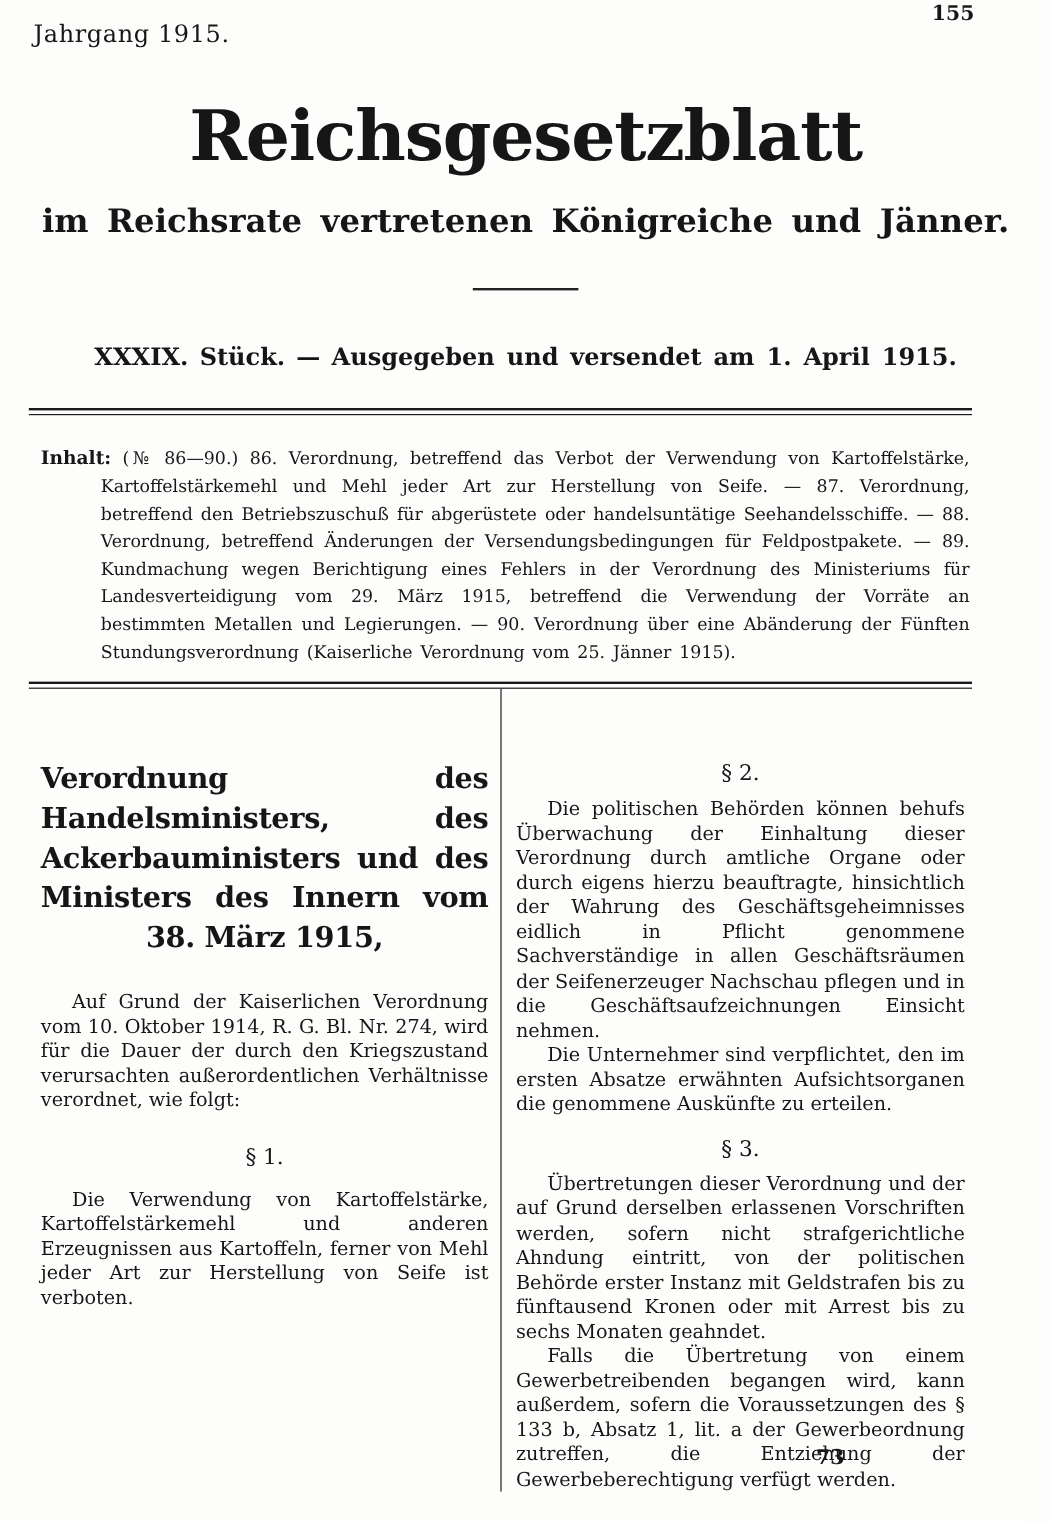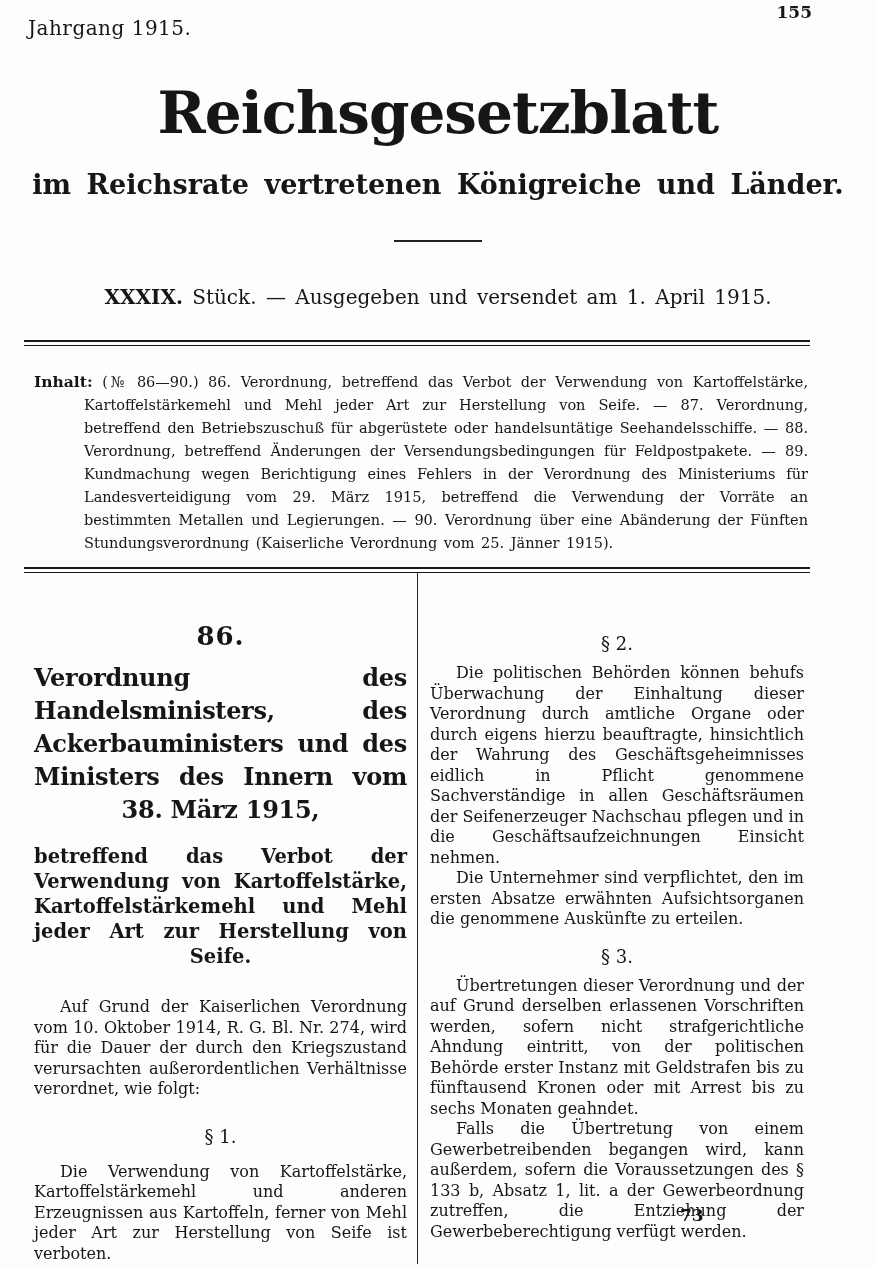--- a/index.html
+++ b/index.html
@@ -37,21 +37,21 @@
   }
   .short-rule {
     width:88px; margin:38px auto 0 auto;
     border-top:2px solid #222; height:0;
   }
   .issue-line {
     margin-top:42px; text-align:center;
     font-size:20px; line-height:26px; word-spacing:3px;
   }
   .issue-line .roman { font-weight:bold; }
-  .issue-line .frak { font-weight:normal;text-align:center; }
+  .issue-line .frak { font-weight:bold;text-align:center; }
 
   .double-rule {
     margin:30px 66px 0 24px;
     height:3px;
     border-top:2.5px solid #191919;
     border-bottom:1.8px solid #191919;
   }
   .double-rule.second { margin-top:12px; }
 
   
@@ -112,43 +112,41 @@
 </style>
 </head>
 <body>
 
 <div class="page">
 
   <div class="volume-label">Jahrgang 1915.</div>
   <div class="page-number-top">155</div>
 
   <h1 class="masthead-title">Reichsgesetzblatt</h1>
-  <div class="masthead-subtitle">im Reichsrate vertretenen Königreiche und Länder.</div>
+  <div class="masthead-subtitle">im Reichsrate vertretenen Königreiche und Jänner.</div>
 
   <div class="short-rule"></div>
 
   <div class="issue-line">
     <span class="roman">XXXIX.</span>
     <span class="frak">Stück.</span>
     <span class="frak">—</span>
     <span class="frak">Ausgegeben und versendet am 1. April 1915.</span>
   </div>
 
   <div class="double-rule"></div>
 
   <p class="inhalt"><span class="inhalt-label">Inhalt:</span> <span>(№ 86—90.) 86. Verordnung, betreffend das Verbot der Verwendung von Kartoffelstärke, Kartoffelstärkemehl und Mehl jeder Art zur Herstellung von Seife. — 87. Verordnung, betreffend den Betriebszuschuß für abgerüstete oder handelsuntätige Seehandelsschiffe. — 88. Verordnung, betreffend Änderungen der Versendungsbedingungen für Feldpostpakete. — 89. Kundmachung wegen Berichtigung eines Fehlers in der Verordnung des Ministeriums für Landesverteidigung vom 29. März 1915, betreffend die Verwendung der Vorräte an bestimmten Metallen und Legierungen. — 90. Verordnung über eine Abänderung der Fünften Stundungsverordnung (Kaiserliche Verordnung vom 25. Jänner 1915).</span></p>
 
   <div class="double-rule second"></div>
 
   <div class="columns">
 
     <div class="col-left">
-      <div class="art-num">86.</div>
       <div class="art-heading">Verordnung des Handelsministers, des Ackerbauministers und des Ministers des Innern vom 38. März 1915,</div>
-      <div class="art-subheading">betreffend das Verbot der Verwendung von Kartoffelstärke, Kartoffelstärkemehl und Mehl jeder Art zur Herstellung von Seife.</div>
       <p class="body-par intro">Auf Grund der Kaiserlichen Verordnung vom 10. Oktober 1914, R. G. Bl. Nr. 274, wird für die Dauer der durch den Kriegszustand verursachten außerordentlichen Verhältnisse verordnet, wie folgt:</p>
       <div class="sec-head">§ 1.</div>
       <p class="body-par">Die Verwendung von Kartoffelstärke, Kartoffelstärkemehl und anderen Erzeugnissen aus Kartoffeln, ferner von Mehl jeder Art zur Herstellung von Seife ist verboten.</p>
     </div>
 
     <div class="col-right">
       <div class="sec-head first">§ 2.</div>
       <p class="body-par">Die politischen Behörden können behufs Überwachung der Einhaltung dieser Verordnung durch amtliche Organe oder durch eigens hierzu beauftragte, hinsichtlich der Wahrung des Geschäftsgeheimnisses eidlich in Pflicht genommene Sachverständige in allen Geschäftsräumen der Seifenerzeuger Nachschau pflegen und in die Geschäftsaufzeichnungen Einsicht nehmen.</p>
       <p class="body-par">Die Unternehmer sind verpflichtet, den im ersten Absatze erwähnten Aufsichtsorganen die genommene Auskünfte zu erteilen.</p>
       <div class="sec-head later">§ 3.</div>

